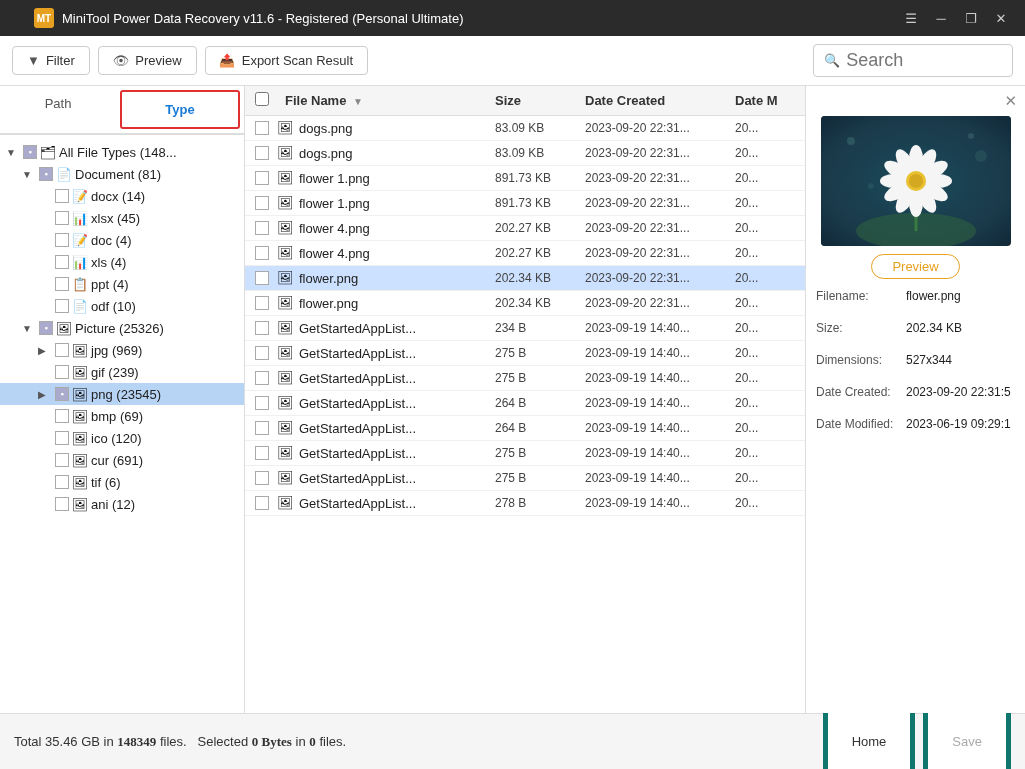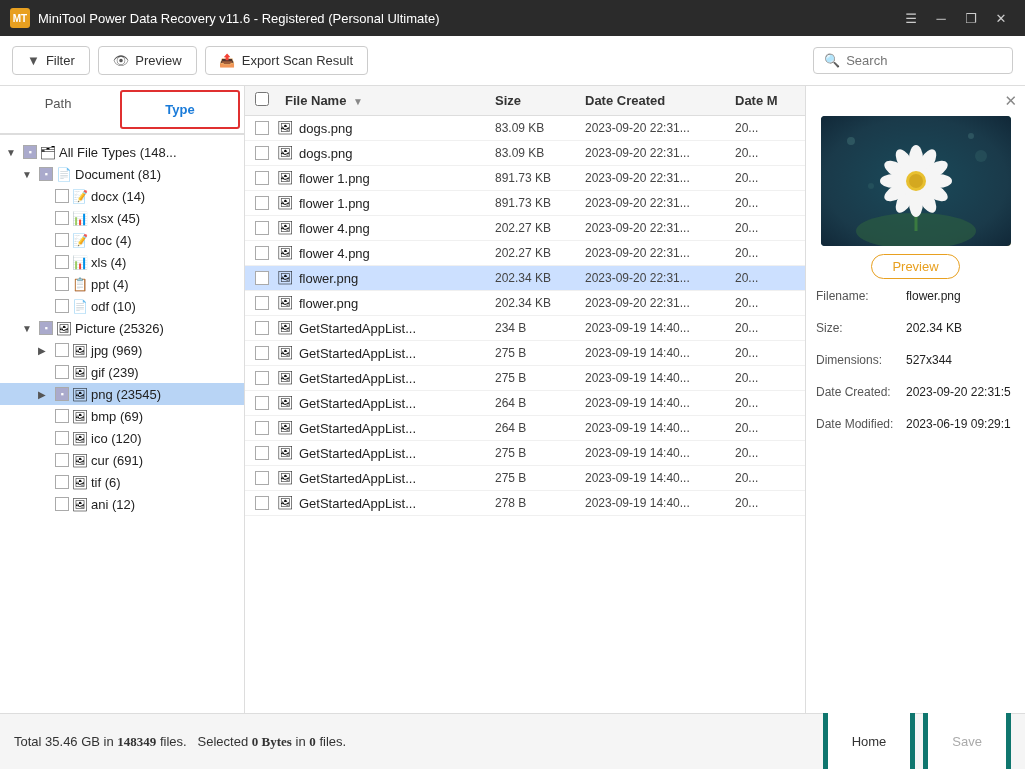--- a/index.html
+++ b/index.html
@@ -9,21 +9,21 @@
     #titlebar {
       background: #2b2b2b;
       color: #fff;
       height: 36px;
       display: flex;
       align-items: center;
       padding: 0 10px;
       justify-content: space-between;
       flex-shrink: 0;
     }
-    #titlebar .title-left { display: flex; align-items: center; gap: 8px; font-size: 13px; }
+    #titlebar .title-left { display: flex; align-items: center; gap: 8px; font-size: 13px; margin-left: 24px; }
     #titlebar .title-icon { width: 20px; height: 20px; background: #e8a020; border-radius: 3px; display: flex; align-items: center; justify-content: center; font-size: 10px; color: #fff; font-weight: bold; }
     #titlebar .win-controls { display: flex; gap: 2px; }
     #titlebar .win-btn { width: 28px; height: 28px; display: flex; align-items: center; justify-content: center; cursor: pointer; border-radius: 3px; font-size: 13px; color: #ccc; background: transparent; border: none; }
 
     
     #toolbar {
       background: #fff;
       border-bottom: 1px solid #ddd;
       height: 50px;
       display: flex;
@@ -36,21 +36,21 @@
       display: flex; align-items: center; gap: 6px;
       padding: 6px 14px; border: 1px solid #ccc; border-radius: 4px;
       background: #fff; cursor: pointer; font-size: 13px; color: #333;
     }
     .toolbar-btn .btn-icon { color: #555; }
     .search-box {
       margin-left: auto; display: flex; align-items: center;
       border: 1px solid #ccc; border-radius: 4px; padding: 5px 10px;
       width: 200px; background: #fff;
     }
-    .search-box input { border: none; outline: none; font-size: 13px; width: 100%; color: #333; }
+    .search-box input { border: none; outline: none; font-size: 18px; width: 100%; color: #333; }
     .search-box .search-ico { color: #888; margin-right: 6px; }
 
     
     #main {
       display: flex;
       flex: 1;
       overflow: hidden;
     }
 
     

